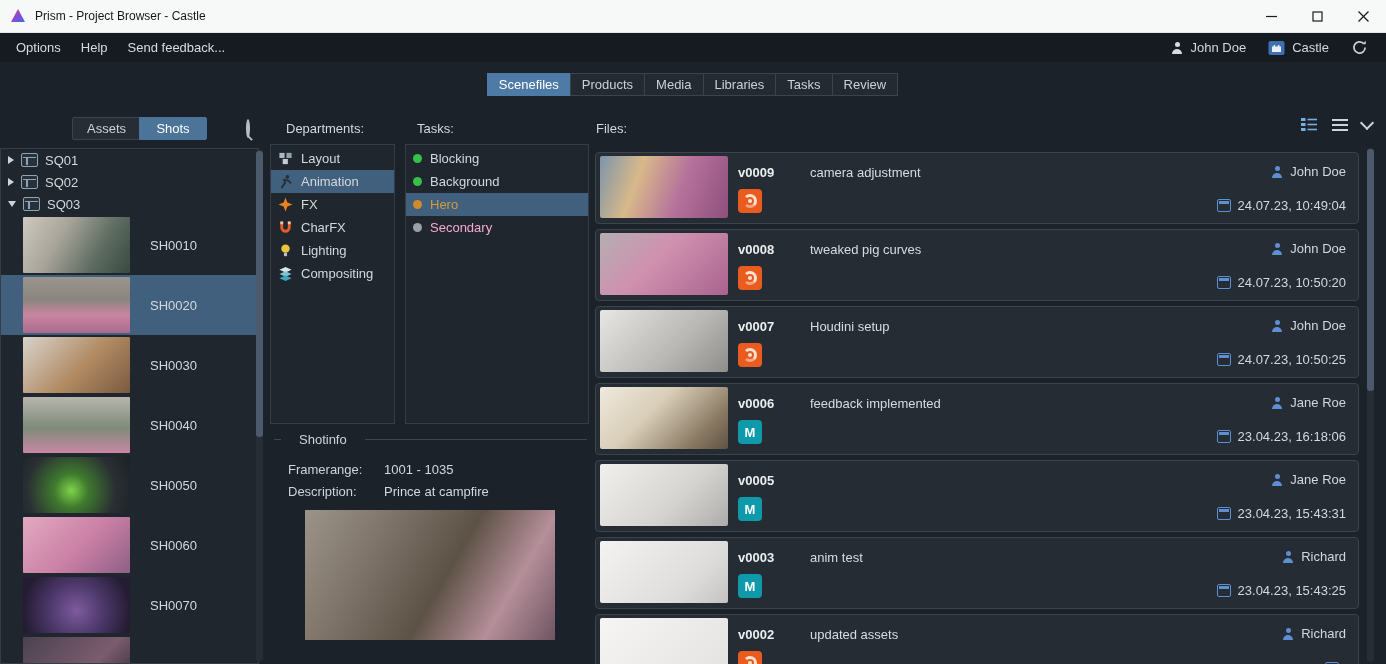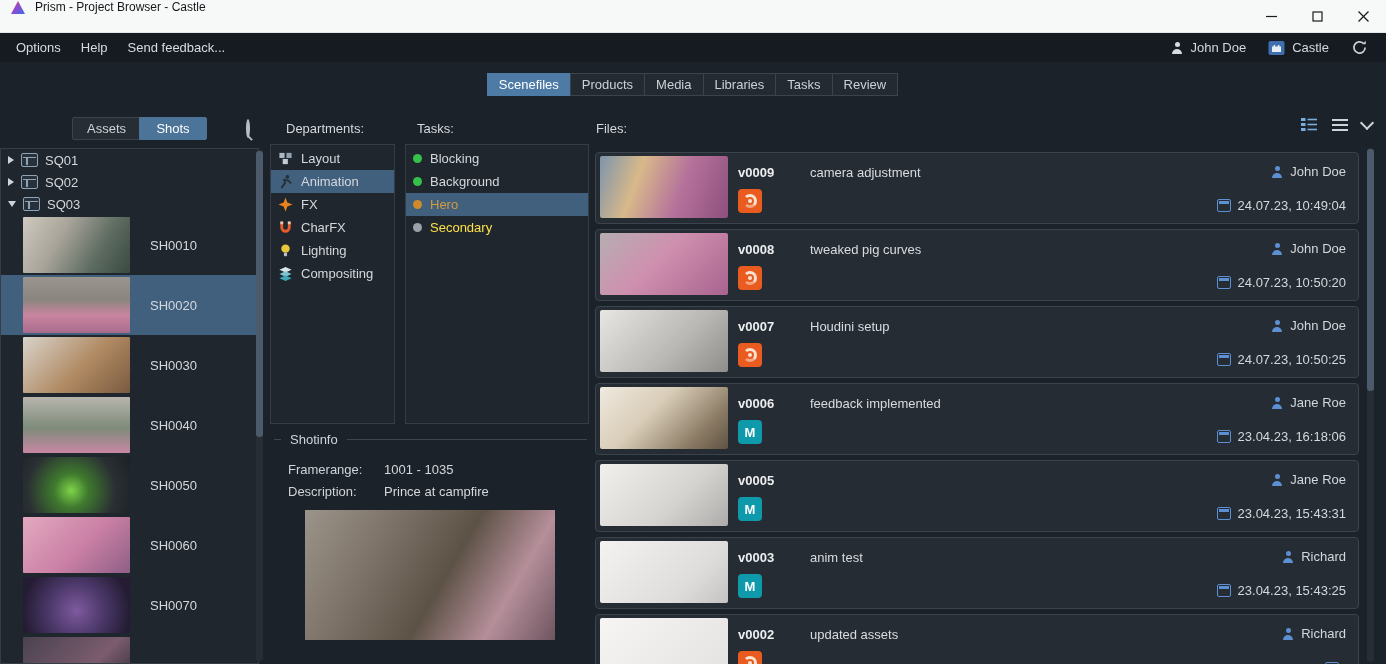--- a/index.html
+++ b/index.html
@@ -1,21 +1,21 @@
 <!DOCTYPE html>
 <html><head>
 <meta charset="utf-8">
 <style>
   html,body{margin:0;padding:0}
   body{width:1386px;height:664px;position:relative;overflow:hidden;background:#0d1115;
        font-family:"Liberation Sans","DejaVu Sans",sans-serif;font-size:13px;color:#d4d8dc}
   .app{position:absolute;inset:0;background:#1c2229;overflow:hidden}
 
   
-  .titlebar{position:absolute;left:0;top:0;right:0;height:32px;background:#f7f8f8;display:flex;align-items:flex-start;color:#15181b;border-bottom:1px solid #e3e5e6}
+  .titlebar{position:absolute;left:0;top:0;right:0;height:32px;background:#f7f8f8;display:flex;align-items:center;color:#15181b;border-bottom:1px solid #e3e5e6}
   .title-logo{width:16px;height:16px;margin:0 9px 0 10px;flex:none}
   .title-text{font-size:12px}
   .win-btns{margin-left:auto;display:flex;height:100%}
   .win-btn{width:46px;height:100%;display:flex;align-items:center;justify-content:center}
 
   
   .menubar{position:absolute;left:0;top:33px;right:0;height:29px;background:#161b21;display:flex;align-items:center;padding:0 6px}
   .menu-item{padding:0 10px;color:#d8dce0}
   .menubar-right{margin-left:auto;display:flex;align-items:center;gap:22px;margin-right:12px}
   .chip{display:flex;align-items:center;gap:7px}
@@ -61,25 +61,25 @@
   .dept-box{left:270px;width:123px}
   .task-box{left:405px;width:182px}
   .list-item{height:23px;display:flex;align-items:center;gap:8px;padding-left:7px}
   .list-item.selected{background:#40607e}
   .dicon{width:15px;height:15px;flex:none}
   .dot{width:9px;height:9px;border-radius:50%;flex:none}
   .dot-green{background:#35c04a}
   .dot-orange{background:#cf8a2d}
   .dot-gray{background:#9aa1a8}
   .task-hero{color:#d59a3e}
-  .task-secondary{color:#fde047}
+  .task-secondary{color:#f9a8d4}
 
   
   .shotinfo{position:absolute;left:274px;top:432px;width:313px;bottom:0}
-  .legend{display:flex;align-items:center;gap:9px;color:#cfd4d8}
+  .legend{display:flex;align-items:center;gap:18px;color:#cfd4d8}
   .legend .seg{height:1px;background:#3e4650}
   .legend .seg.short{width:7px}
   .legend .seg.long{flex:1}
   .info-label{position:absolute;left:14px;color:#cfd4d8}
   .info-value{position:absolute;left:110px}
   .preview{position:absolute;left:31px;top:78px;width:250px;height:130px;
     background:linear-gradient(120deg,#9b948a 0%,#7c7166 30%,#5d5246 55%,#b58f9a 78%,#6e5560 100%)}
 
   
   .files-tools{position:absolute;right:14px;top:117px;display:flex;align-items:center;gap:14px}

